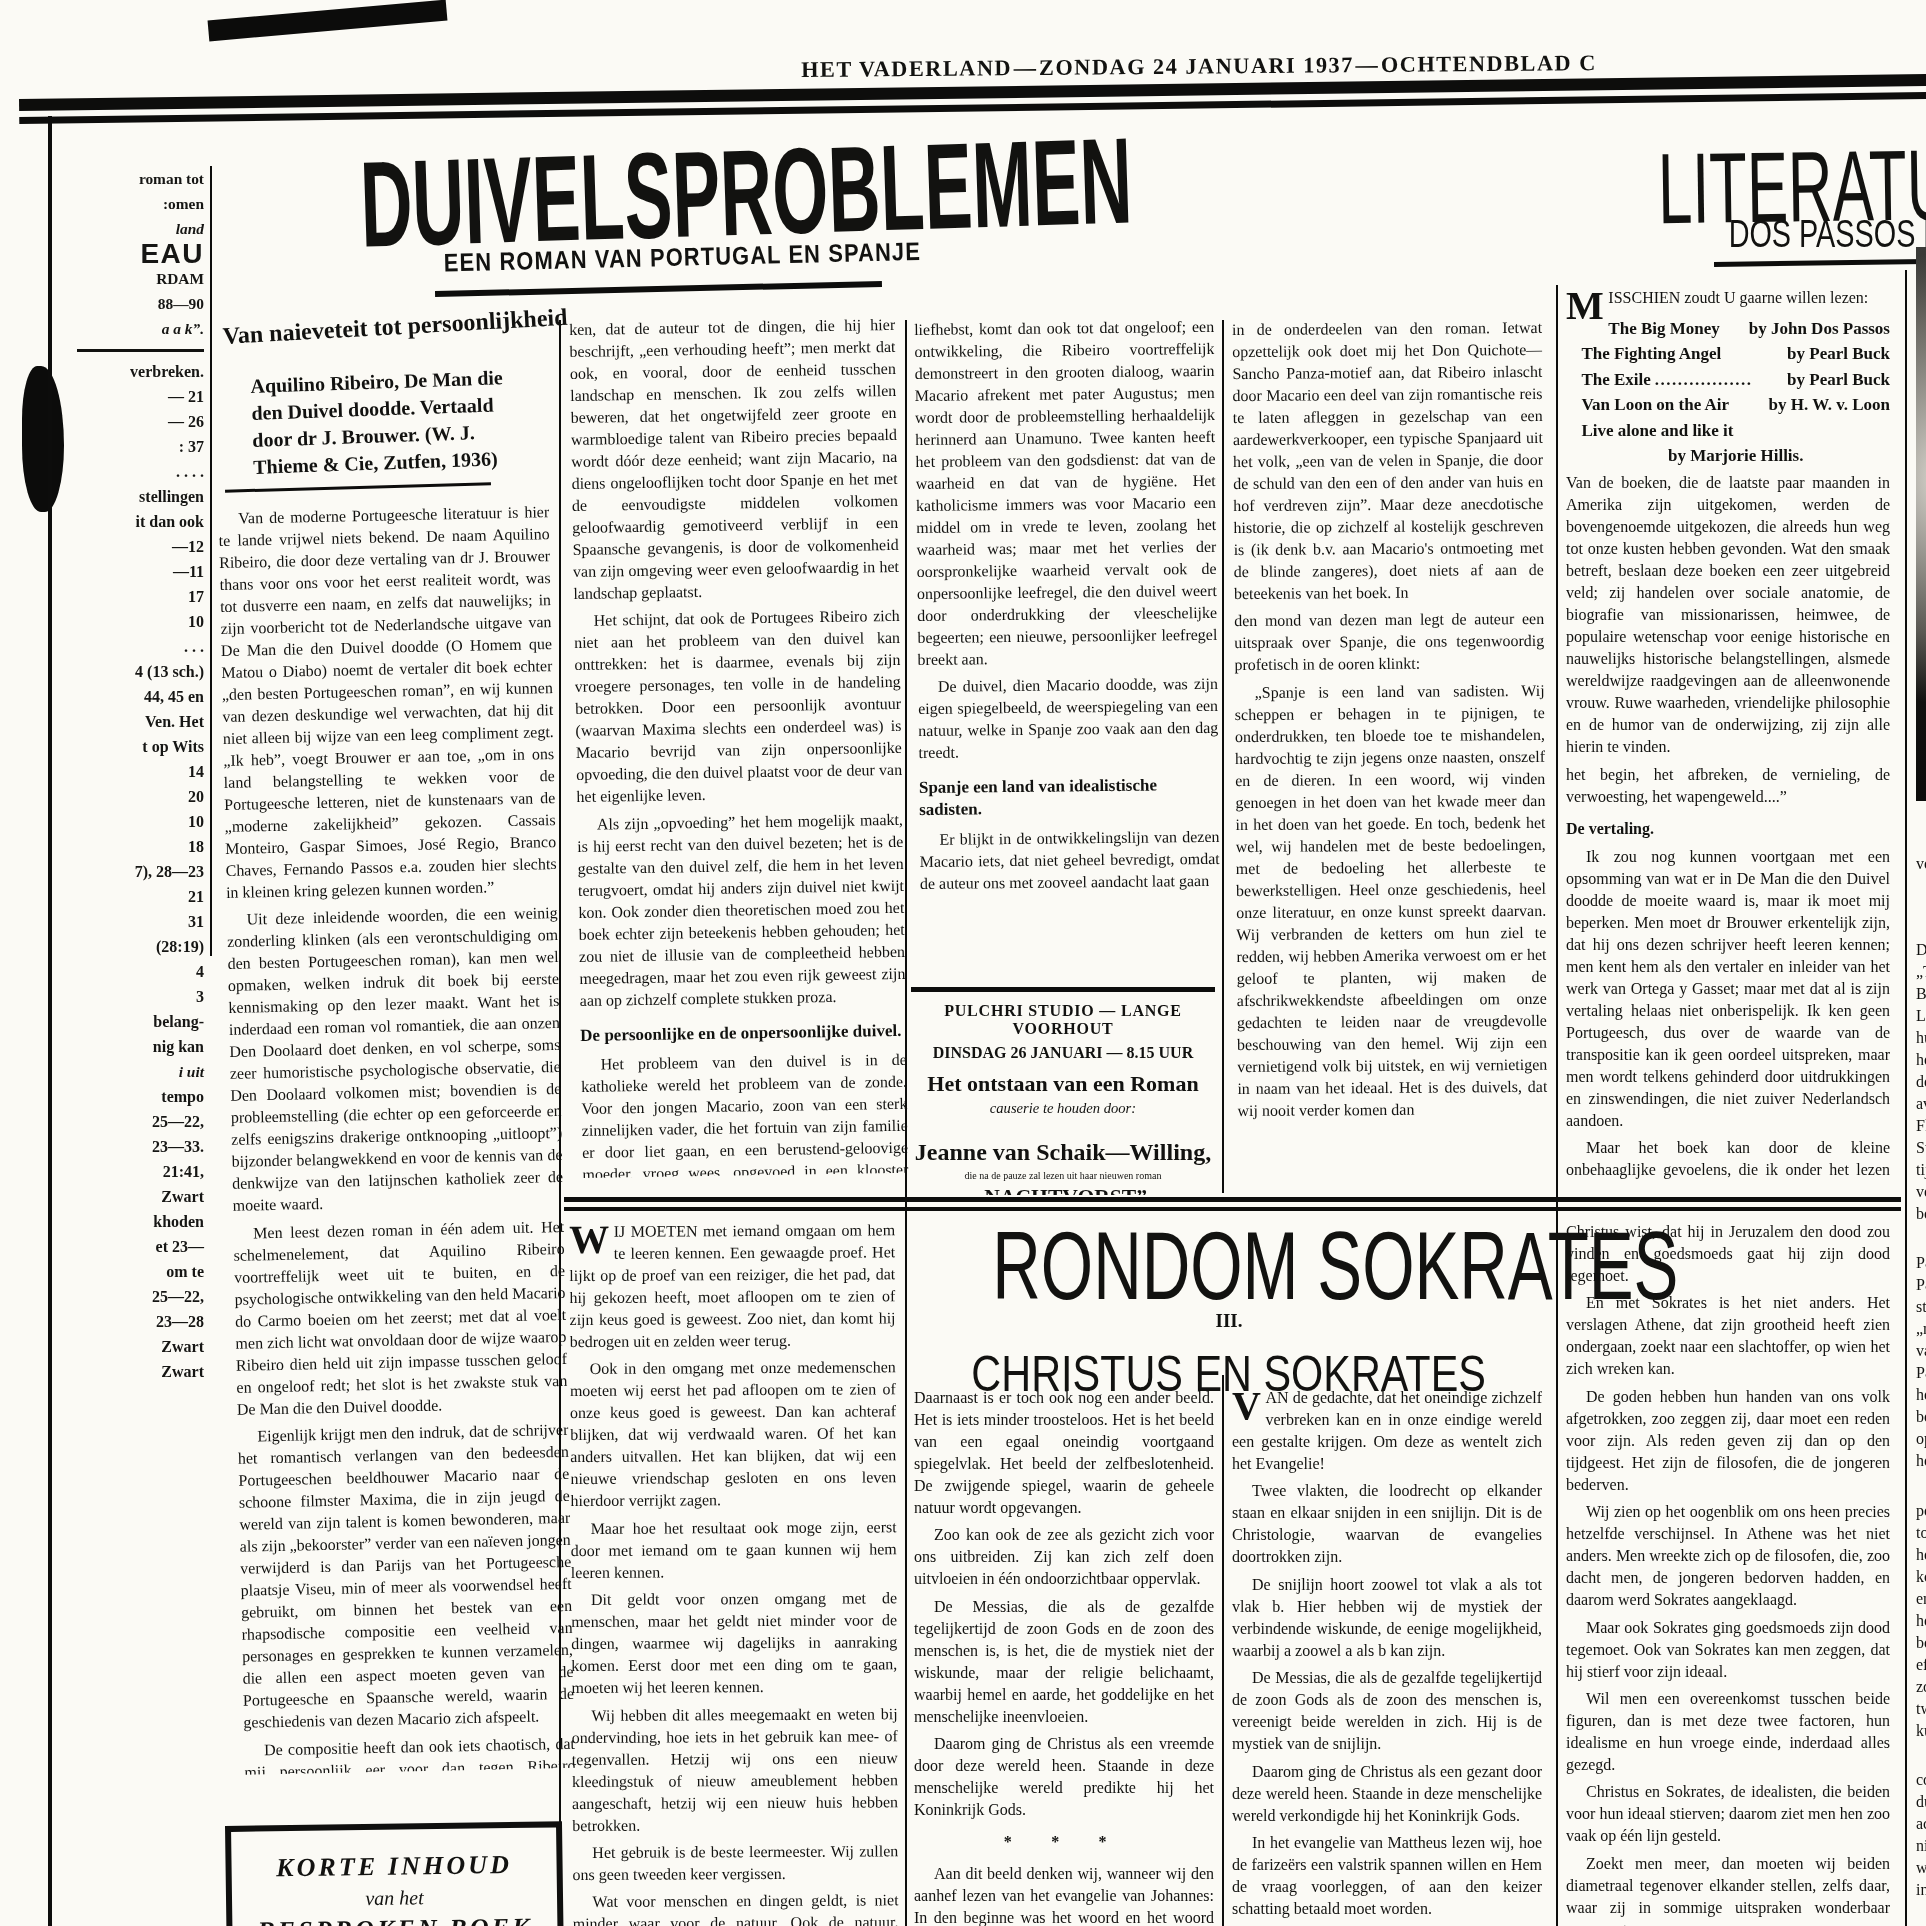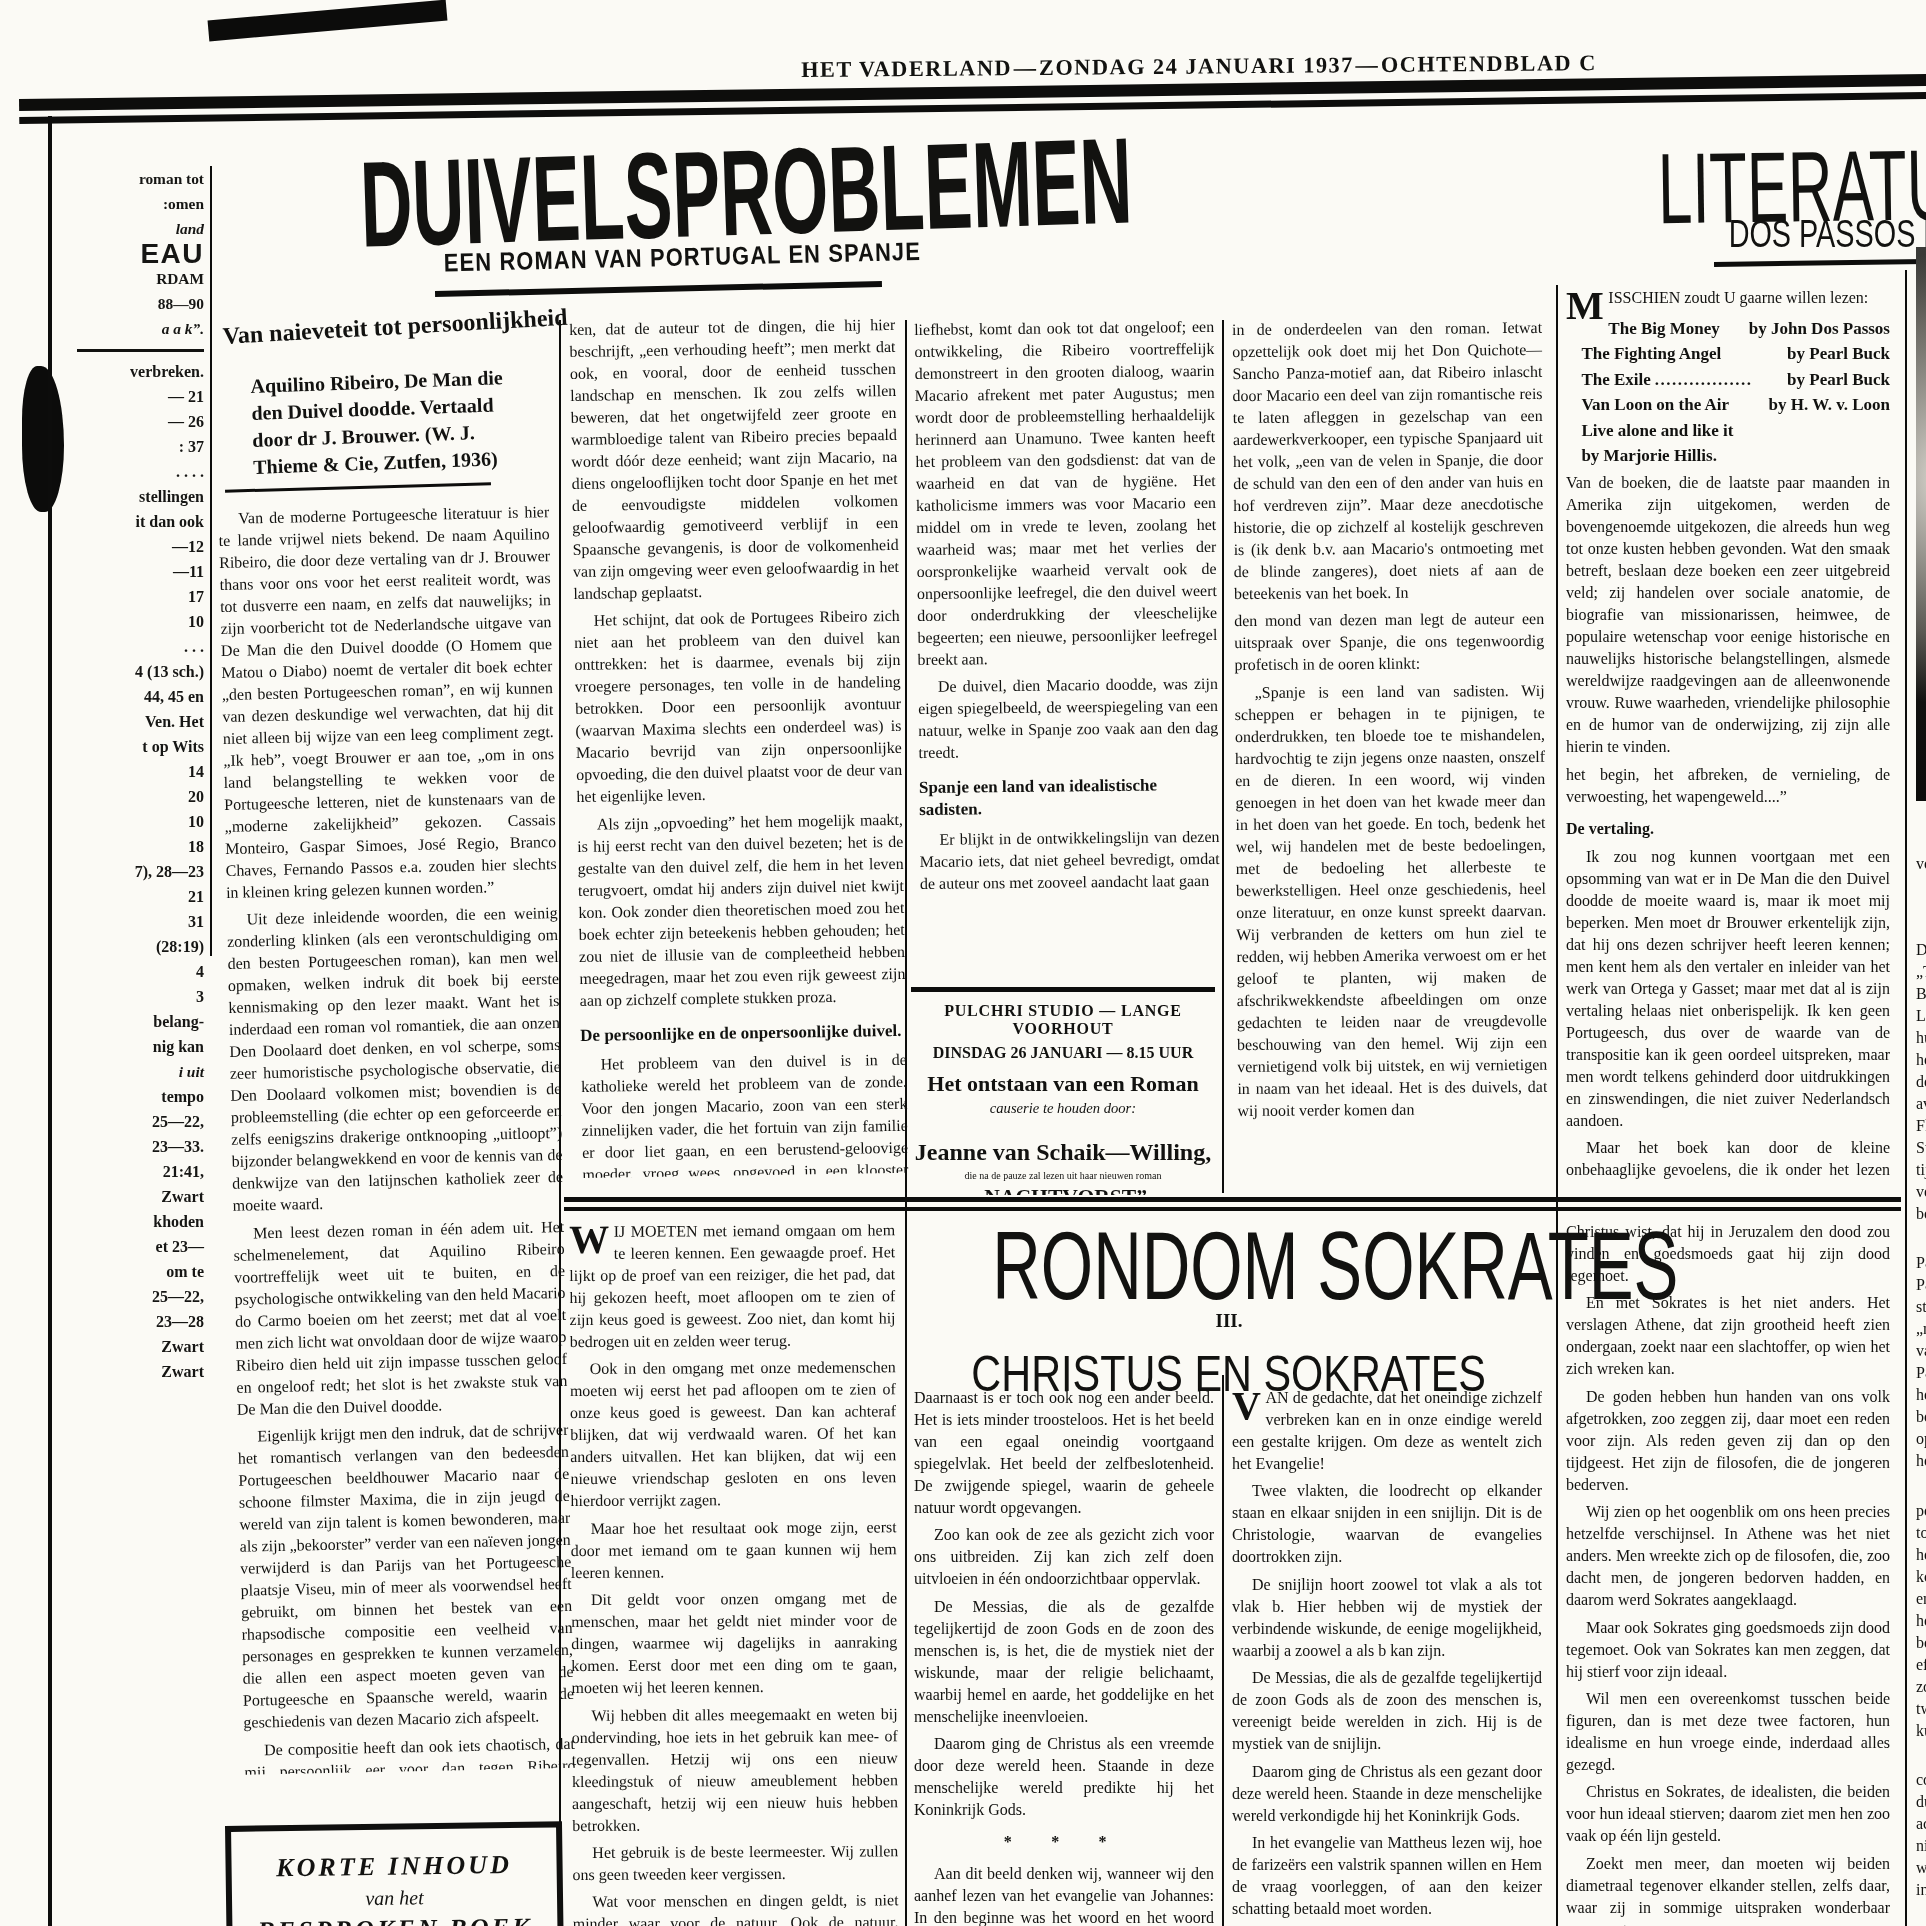--- a/index.html
+++ b/index.html
@@ -36,21 +36,21 @@
   .cite{font-size:20px;line-height:27px;font-weight:bold;}
   
   .kicker{font-size:24px;font-weight:bold;white-space:nowrap;transform:rotate(-3.2deg);transform-origin:left top;}
   
   .books{font-size:17px;line-height:25.4px;font-weight:bold;margin:7px 0 3.9px 15.4px;}
   .book-row{display:flex;align-items:baseline;}
   .bt{white-space:nowrap;}
   .leader{flex:1;overflow:hidden;white-space:nowrap;padding:0 3.9px;letter-spacing:1.5px;}
   .bspacer{flex:1;}
   .ba{white-space:nowrap;}
-  .book-author-line{text-align:left;}
+  .book-author-line{text-align:center;}
   
   .ad{ text-align:center;font-weight:bold;}
   .ad .l1{font-size:16px;letter-spacing:0.8px;}
   .ad .l2{font-size:16px;margin-top:6px;}
   .ad .adtitle{font-size:22px;margin:8.5px 0 3.9px 0;white-space:nowrap;}
   .ad .l3{font-size:14.6px;font-weight:normal;font-style:italic;}
   .ad .speaker{font-size:24px;margin-top:22px;}
   .ad .l4{font-size:10px;font-weight:normal;margin-top:3.9px;}
   .ad .book{font-size:21.6px;margin-top:3.9px;}
   

